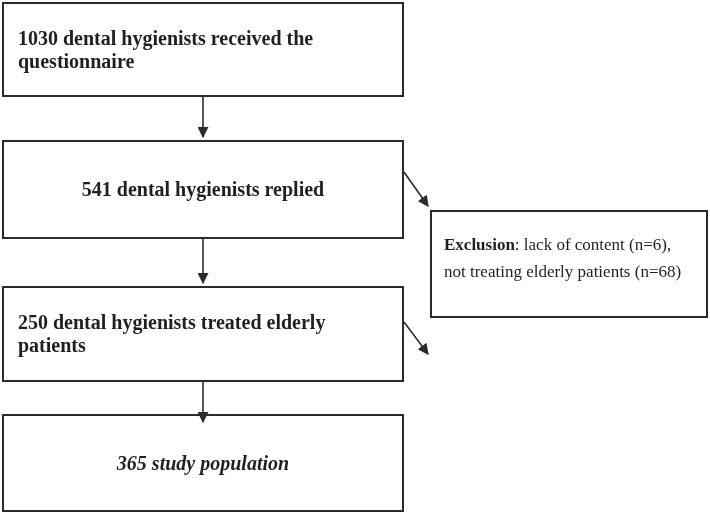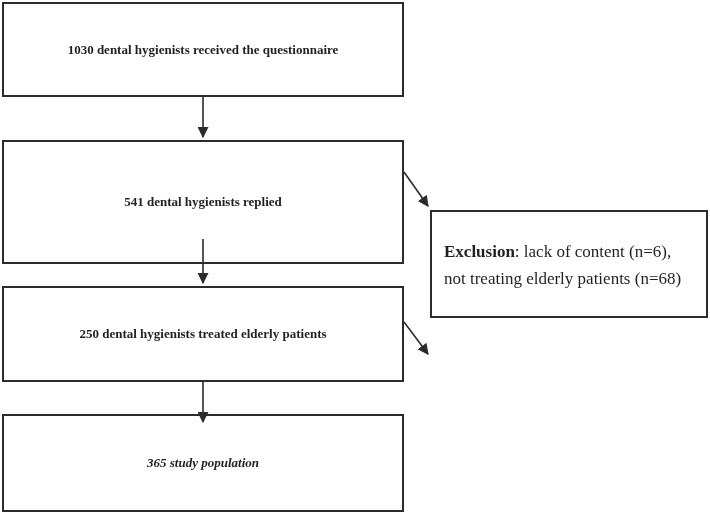--- a/index.html
+++ b/index.html
@@ -19,56 +19,56 @@
   .flow-box {
     position: absolute;
     left: 2px;
     width: 402px;
     border: 2px solid #2b2b2b;
     box-sizing: border-box;
     background: #ffffff;
     display: flex;
     align-items: center;
     justify-content: center;
-    text-align: center;
+    text-align: left;
     font-weight: bold;
-    font-size: 13px;
+    font-size: 20px;
     padding: 0 14px;
   }
   .excl-box {
     position: absolute;
     left: 430px;
     width: 278px;
     border: 2px solid #2b2b2b;
     box-sizing: border-box;
     background: #ffffff;
     font-size: 17px;
     line-height: 27px;
-    padding: 26px 12px;
+    padding: 19px 12px;
   }
   .excl-box b { font-weight: bold; }
   #arrow-layer {
     position: absolute;
     left: 0;
     top: 0;
     pointer-events: none;
   }
   #arrow-layer line {
     stroke: #2b2b2b;
     stroke-width: 1.6;
   }
 </style>
 </head>
 <body>
 
 <div id="flowchart">
 
   <div class="flow-box" style="top:2px;   height:95px;">1030 dental hygienists received the questionnaire</div>
 
-  <div class="flow-box" style="top:140px; height:124px;">541 dental hygienists replied</div>
+  <div class="flow-box" style="top:140px; height:99px;">541 dental hygienists replied</div>
 
   <div class="flow-box" style="top:286px; height:96px;">250 dental hygienists treated elderly patients</div>
 
   <div class="flow-box" style="top:414px; height:98px;font-style:italic;">365 study population</div>
 
   <div class="excl-box" style="top:210px; height:108px;">
     <b>Exclusion</b><span>: lack of  content (n=6), not treating elderly patients (n=68)</span>
   </div>
 
 

